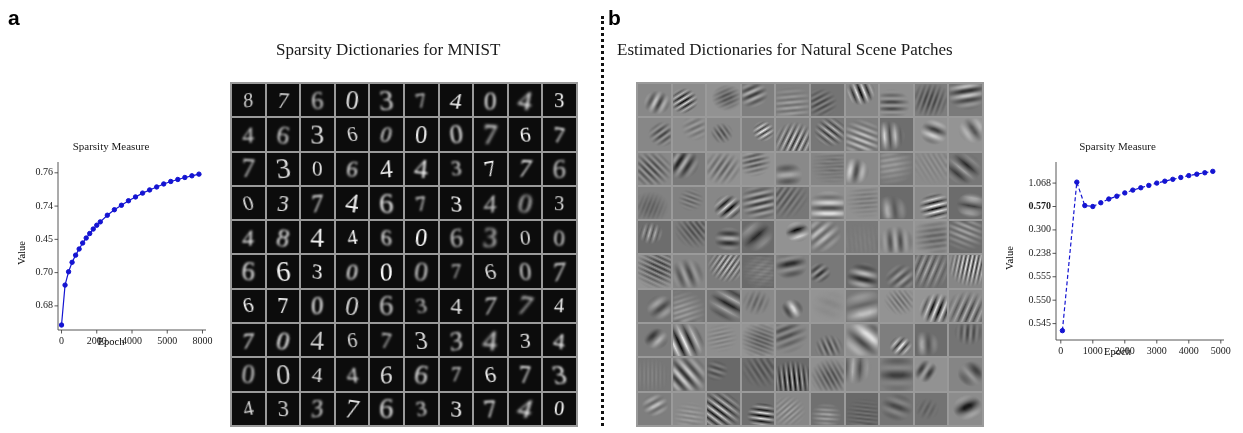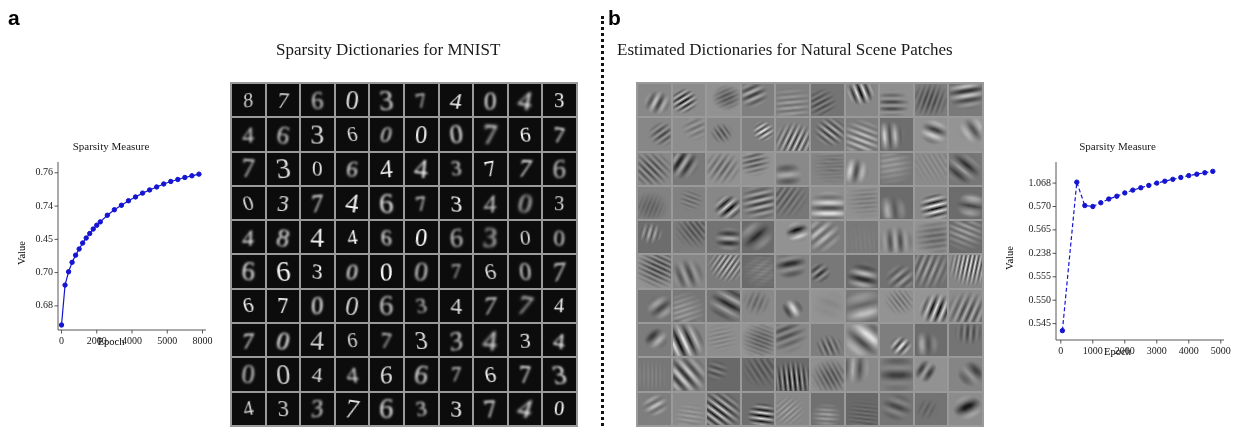--- a/index.html
+++ b/index.html
@@ -234,22 +234,22 @@
       <circle cx="196.8" cy="34.17894736842126" r="2.2" fill="#1414d2" stroke="#1414d2"></circle>
       <circle cx="204.79999999999998" cy="32.77368421052614" r="2.2" fill="#1414d2" stroke="#1414d2"></circle>
       <circle cx="212.8" cy="31.36842105263159" r="2.2" fill="#1414d2" stroke="#1414d2"></circle>
     </svg>
   <div class="axis-label-x" style="left:0; top:206px;">Epoch</div>
   <div class="axis-label-y" style="left:4px; top:130px;">Value</div>
 <div class="tick-label tick-y" style="left: 10px; top: 177.105px; width: 41px;">0.545</div>
     <div class="tick-label tick-y" style="left: 10px; top: 153.684px; width: 41px;">0.550</div>
     <div class="tick-label tick-y" style="left: 10px; top: 130.263px; width: 41px;">0.555</div>
     <div class="tick-label tick-y" style="left: 10px; top: 106.842px; width: 41px;">0.238</div>
-    <div class="tick-label tick-y" style="left: 10px; top: 83.4211px; width: 41px;">0.565</div>
-    <div class="tick-label tick-y" style="left: 10px; top: 60px; width: 41px;">0.570</div>
+    <div class="tick-label tick-y" style="left: 10px; top: 83.4211px; width: 41px;">0.300</div>
+    <div class="tick-label tick-y" style="left: 10px; top: 60px; width: 41px; font-weight: bold;">0.570</div>
     <div class="tick-label tick-y" style="left: 10px; top: 36.5789px; width: 41px;">1.068</div>
     <div class="tick-label tick-x" style="left: 38.8px; top: 205px; width: 44px;">0</div>
     <div class="tick-label tick-x" style="left: 70.8px; top: 205px; width: 44px;">1000</div>
     <div class="tick-label tick-x" style="left: 102.8px; top: 205px; width: 44px;">2000</div>
     <div class="tick-label tick-x" style="left: 134.8px; top: 205px; width: 44px;">3000</div>
     <div class="tick-label tick-x" style="left: 166.8px; top: 205px; width: 44px;">4000</div>
     <div class="tick-label tick-x" style="left: 198.8px; top: 205px; width: 44px;">5000</div>
   </div>
 
 <div class="grid-wrap" id="mnist-grid">

